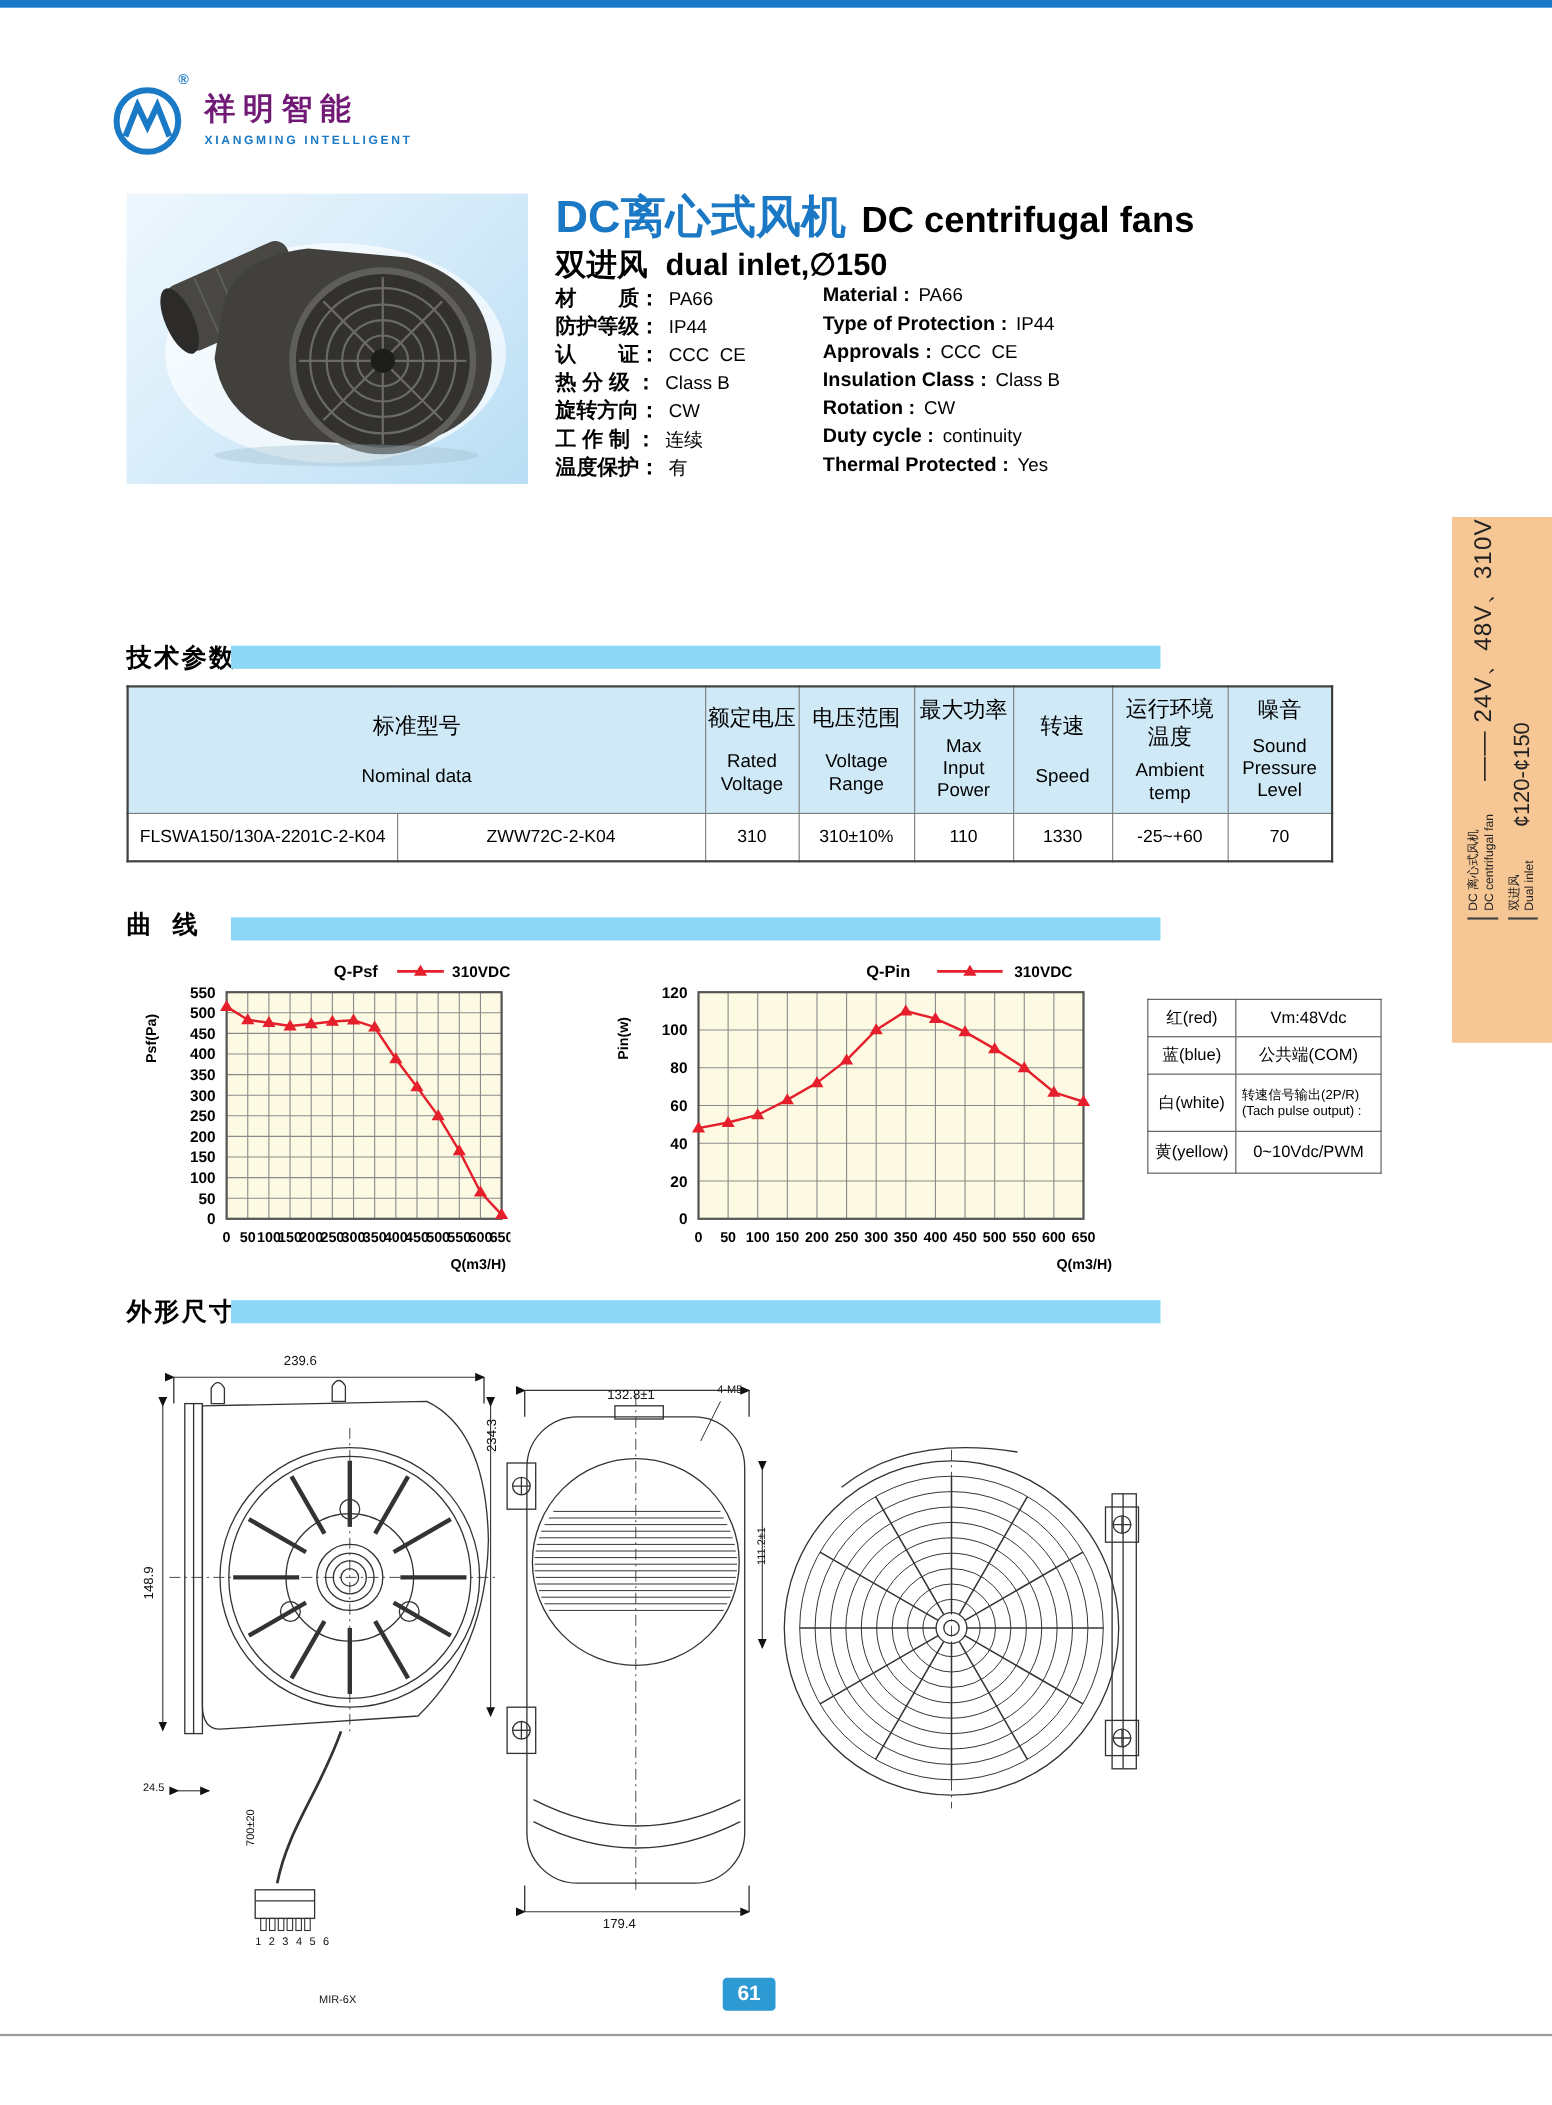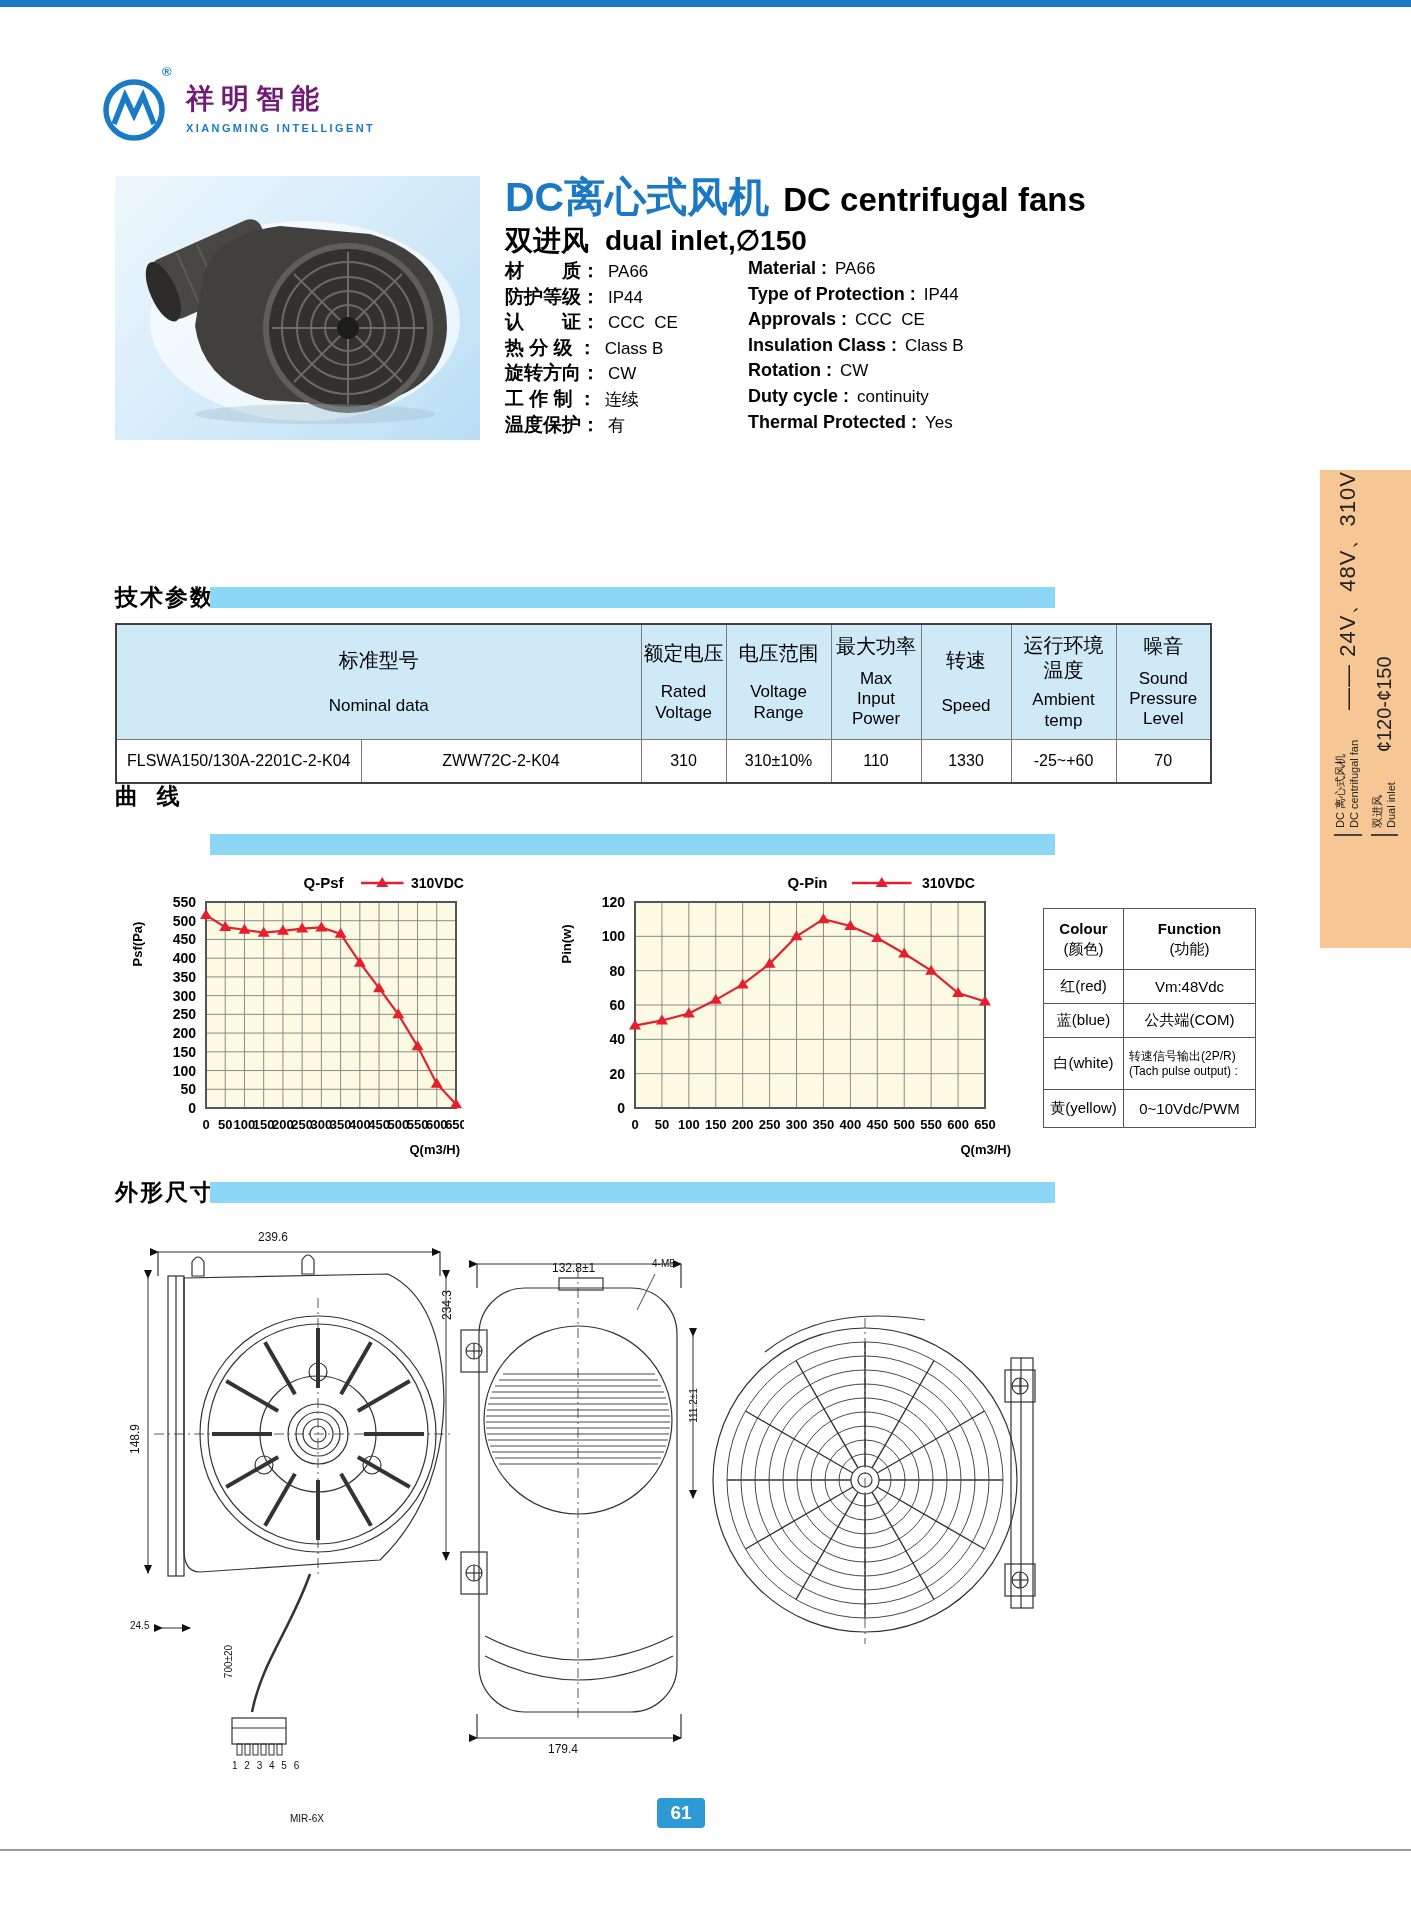--- a/index.html
+++ b/index.html
@@ -276,21 +276,21 @@
       <td>310</td>
       <td>310±10%</td>
       <td>110</td>
       <td>1330</td>
       <td>-25~+60</td>
       <td>70</td>
     </tr>
   </tbody>
     </table>
 
-  <div class="abs sec" style="left:115px;top:781px;">曲  线</div>
+  <div class="abs sec" style="left:115px;top:825px;">曲  线</div>
   <div class="abs sec-bar" style="top:834px;"></div>
 
   <div id="chart-qpsf" class="chart"><svg width="352" height="312">
         <rect x="94" y="48" width="250" height="206" fill="#fcfae2"></rect>
         <line x1="94" y1="48" x2="94" y2="254" stroke="#8a8a8a" stroke-width="1"></line>
         <line x1="113.23076923076923" y1="48" x2="113.23076923076923" y2="254" stroke="#8a8a8a" stroke-width="1"></line>
         <line x1="132.46153846153845" y1="48" x2="132.46153846153845" y2="254" stroke="#8a8a8a" stroke-width="1"></line>
         <line x1="151.69230769230768" y1="48" x2="151.69230769230768" y2="254" stroke="#8a8a8a" stroke-width="1"></line>
         <line x1="170.92307692307693" y1="48" x2="170.92307692307693" y2="254" stroke="#8a8a8a" stroke-width="1"></line>
         <line x1="190.15384615384616" y1="48" x2="190.15384615384616" y2="254" stroke="#8a8a8a" stroke-width="1"></line>
@@ -430,24 +430,20 @@
         <path d="M443.0769230769231,132.98333333333335 L449.0769230769231,142.98333333333335 L437.0769230769231,142.98333333333335 Z" fill="#e51f2b"></path>
         <path d="M470,141.56666666666666 L476,151.56666666666666 L464,151.56666666666666 Z" fill="#e51f2b"></path>
       </svg></div>
 
   <table class="wire">
     <colgroup>
         <col style="width:80px">
         <col style="width:132px">
       </colgroup>
     <tbody>
-        <tr>
-      <td class="hd two"><b>Colour</b><br><span>(颜色)</span></td>
-      <td class="hd two"><b>Function</b><br><span>(功能)</span></td>
-    </tr>
     <tr style="height:34px;">
       <td>红(red)</td>
       <td>Vm:48Vdc</td>
     </tr>
     <tr style="height:34px;">
       <td>蓝(blue)</td>
       <td>公共端(COM)</td>
     </tr>
     <tr style="height:52px;">
       <td>白(white)</td>

